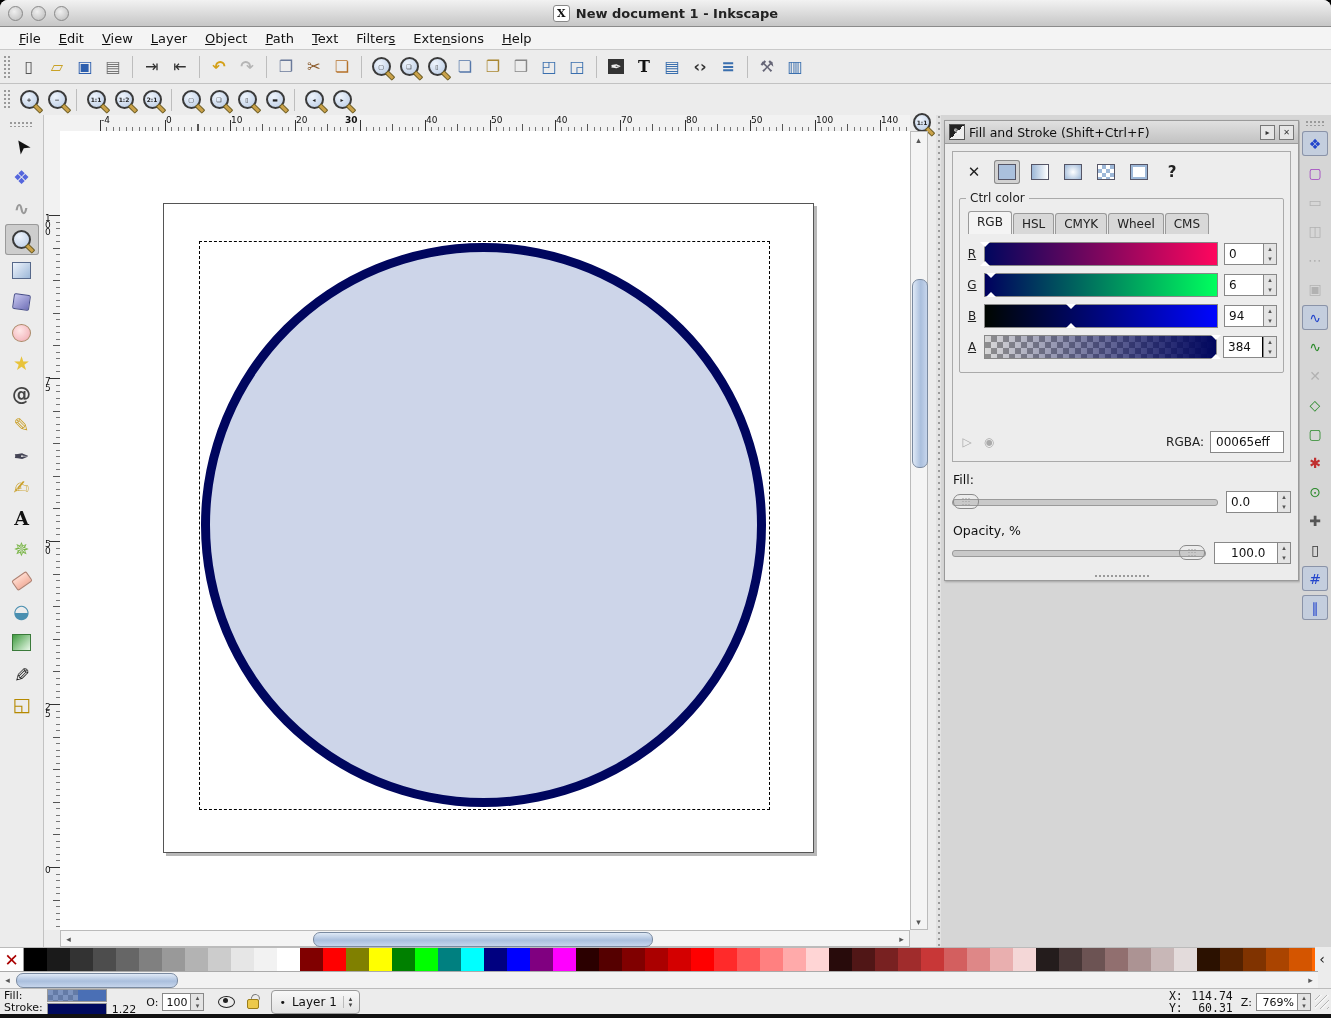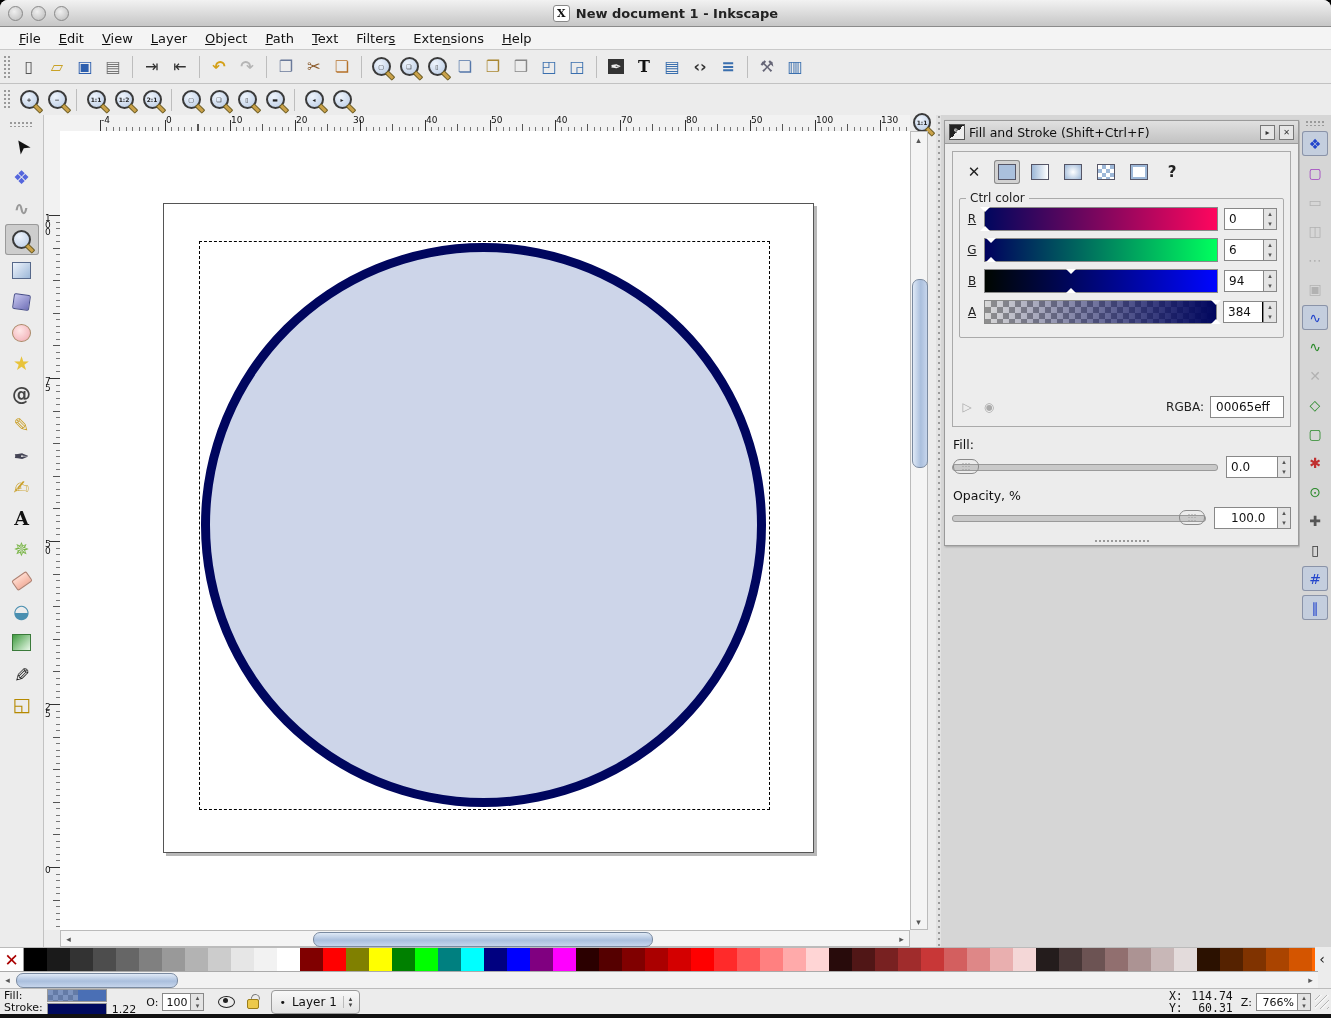--- a/index.html
+++ b/index.html
@@ -378,29 +378,29 @@
       </div>
     </div>
 
   <div class="canvas-area">
     <div class="ruler-corner"></div>
     <div class="hruler">
         <span class="hlab" style="left: 40px;">-4</span>
         <span class="hlab" style="left: 105px;">0</span>
         <span class="hlab" style="left: 170px;">10</span>
         <span class="hlab" style="left: 235px;">20</span>
-        <span class="hlab" style="left: 292px;">30</span>
+        <span class="hlab" style="left: 284px; font-weight: bold;">30</span>
         <span class="hlab" style="left: 365px;">40</span>
         <span class="hlab" style="left: 430px;">50</span>
         <span class="hlab" style="left: 495px;">40</span>
         <span class="hlab" style="left: 560px;">70</span>
         <span class="hlab" style="left: 625px;">80</span>
         <span class="hlab" style="left: 690px;">50</span>
         <span class="hlab" style="left: 755px;">100</span>
-        <span class="hlab" style="left: 820px;">130</span>
+        <span class="hlab" style="left: 820px;">140</span>
       </div>
     <div class="vruler">
         <span class="vlab" style="top: 84px;">1<br>0<br>0</span>
         <span class="vlab" style="top: 247px;">7<br>5</span>
         <span class="vlab" style="top: 410px;">5<br>0</span>
         <span class="vlab" style="top: 573px;">2<br>5</span>
         <span class="vlab" style="top: 736px;">0</span>
       </div>
     <div class="viewport">
       <div class="page"></div>
@@ -452,20 +452,27 @@
               </span>
               <span class="pbtn">
                 <span class="pic swatch"></span>
               </span>
               <span class="pbtn">
                 <span class="pic unknown">?</span>
               </span>
             </div>
           <div class="fieldset">
             <span class="legend">Ctrl color</span>
+            <div class="color-tabs">
+                <span class="ctab active">RGB</span>
+                <span class="ctab">HSL</span>
+                <span class="ctab">CMYK</span>
+                <span class="ctab">Wheel</span>
+                <span class="ctab">CMS</span>
+              </div>
             <div>
                 <div class="srow">
                   <span class="slab">R</span>
                   <span class="sbar">
                     <span class="sfill" style="background: linear-gradient(to right, rgb(0, 6, 94), rgb(255, 6, 94));"></span>
                     <span class="sthumb" style="left: calc(0% - 5px);"></span>
                   </span>
                   <span class="spin">
                     <span class="spinval">0</span>
                     <span class="spinbtns">
@@ -725,21 +732,21 @@
           <span class="v">114.74</span>
         </span>
       <span class="row">
           <span>Y:</span>
           <span class="v">60.31</span>
         </span>
     </div>
     <div class="z-block">
       <span>Z:</span>
       <span class="spin small">
-        <span class="spinval" style="min-width:34px;text-align:right;">766%</span>
+        <span class="spinval" style="min-width:34px;text-align:right;">769%</span>
         <span class="spinbtns">
             <span class="spb">▴</span>
             <span class="spb">▾</span>
           </span>
       </span>
     </div>
     <span class="grip"></span>
   </div>
 
   <div class="bottom-strip"></div>

